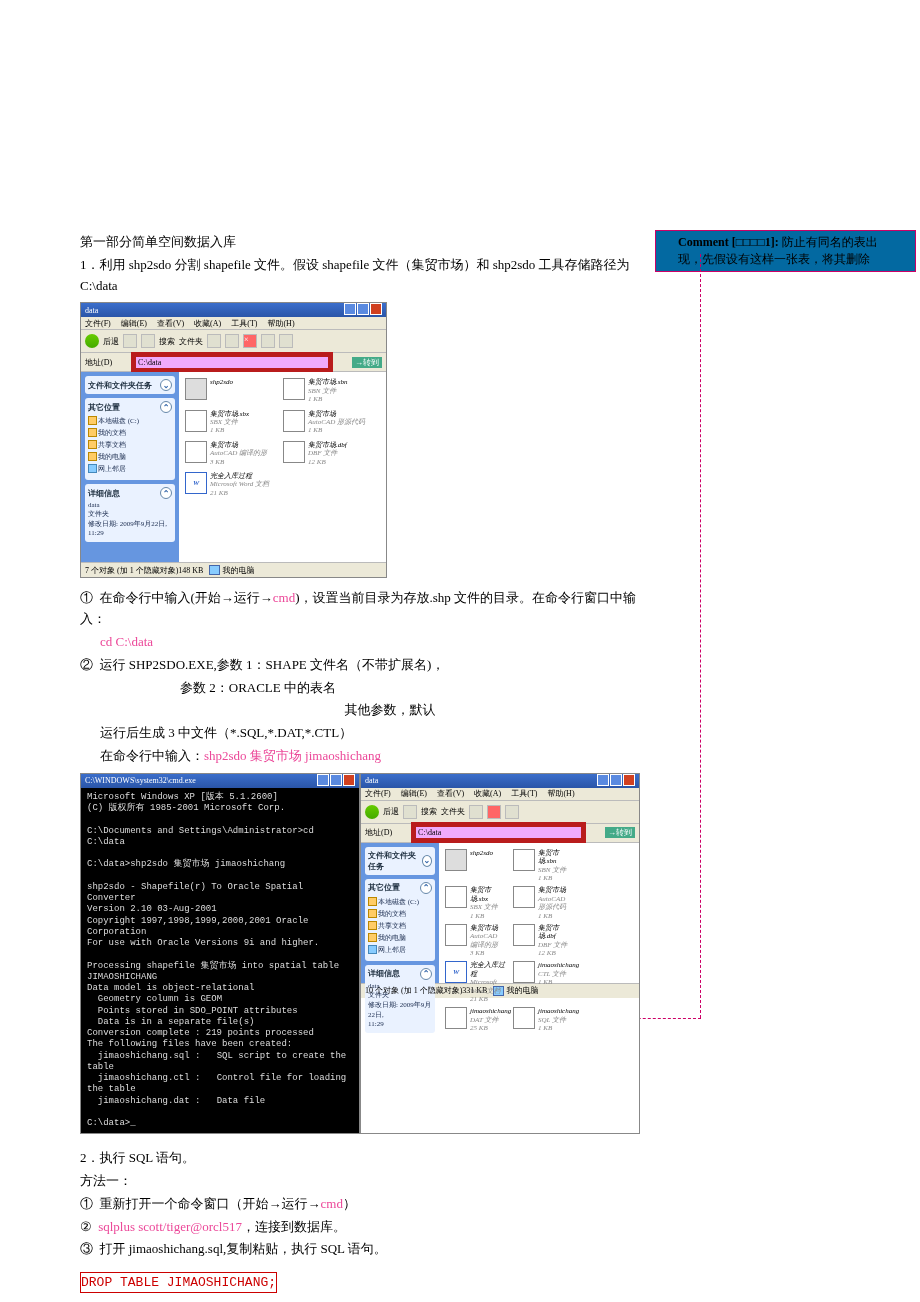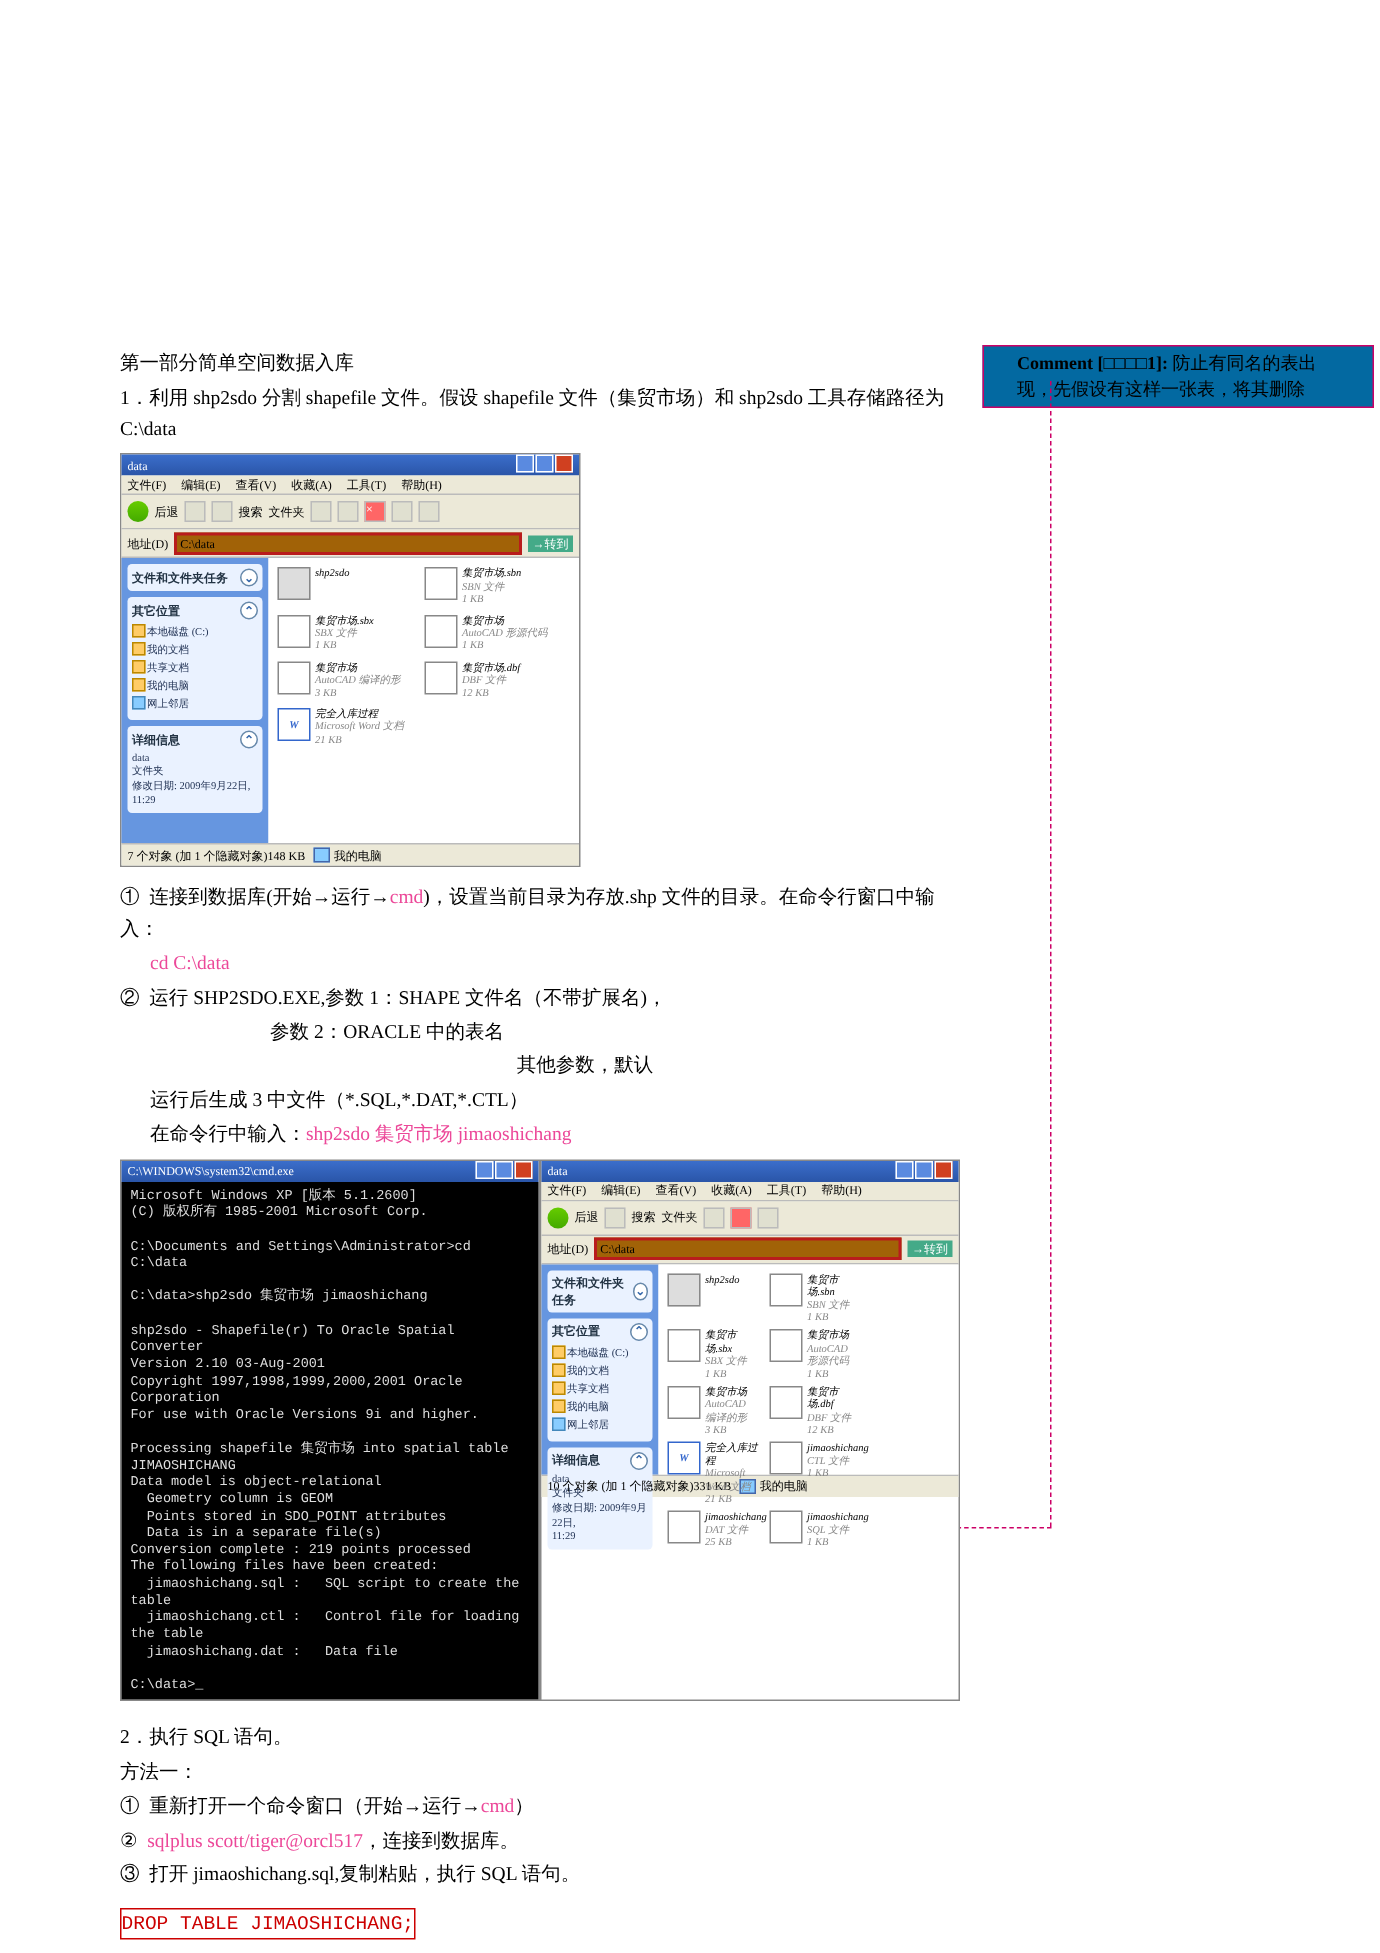--- a/index.html
+++ b/index.html
@@ -50,25 +50,25 @@
     display: flex; align-items: center; gap: 4px;
     border-bottom: 1px solid #bbb;
   }
   .tbtn-back {
     background: linear-gradient(#6c0,#4a0); width: 14px; height: 14px;
     border-radius: 50%; display: inline-block;
   }
   .tbtn { width: 12px; height: 12px; background: #e0e0d0; border: 1px solid #bbb; }
   .addressbar {
     background: #ece9d8; height: 14px; padding: 2px 4px;
-    display: flex; align-items: center; gap: 4px;
+    display: flex; align-items: center; gap: 19px;
     border-bottom: 1px solid #bbb;
   }
   .addressbar .addr-input {
-    flex: 1; background: #a16207; border: 2px solid #b91c1c; height: 11px;
+    flex: 1; background: #f0abfc; border: 5px solid #b91c1c; height: 11px;
     font-size: 8px; padding: 0 2px; display: flex; align-items: center;
   }
   .addr-go {
     background: #4a8; color: #fff; font-size: 8px; padding: 0 3px;
     height: 11px; display: flex; align-items: center;
   }
   .explorer-body { display: flex; height: 190px; }
   .explorer-body.small { height: 140px; }
   .sidebar {
     width: 90px; background: #6696e0; padding: 4px;
@@ -306,21 +306,21 @@
         <span>148 KB</span>
         <span class="sb-comp">
             <span>我的电脑</span>
           </span>
       </div>
     </div>
   </div>
 
   <div class="para">
     <span>①</span>&nbsp;
-    <span>连接到数据库(开始→运行→</span><span class="red">cmd</span><span>)，设置当前目录为存放.shp 文件的目录。在命令行窗口中输入：</span>
+    <span>在命令行中输入(开始→运行→</span><span class="red">cmd</span><span>)，设置当前目录为存放.shp 文件的目录。在命令行窗口中输入：</span>
   </div>
   <div class="para indent1 red">cd C:\data</div>
 
   <div class="para">
     <span>②</span>&nbsp;
     <span>运行 SHP2SDO.EXE,参数 1：SHAPE 文件名（不带扩展名)，</span>
   </div>
   <div class="para" style="text-align:left;padding-left:100px;">参数 2：ORACLE 中的表名</div>
   <div class="para" style="text-align:center;padding-left:60px;">其他参数，默认</div>
   <div class="para indent1">运行后生成 3 中文件（*.SQL,*.DAT,*.CTL）</div>

